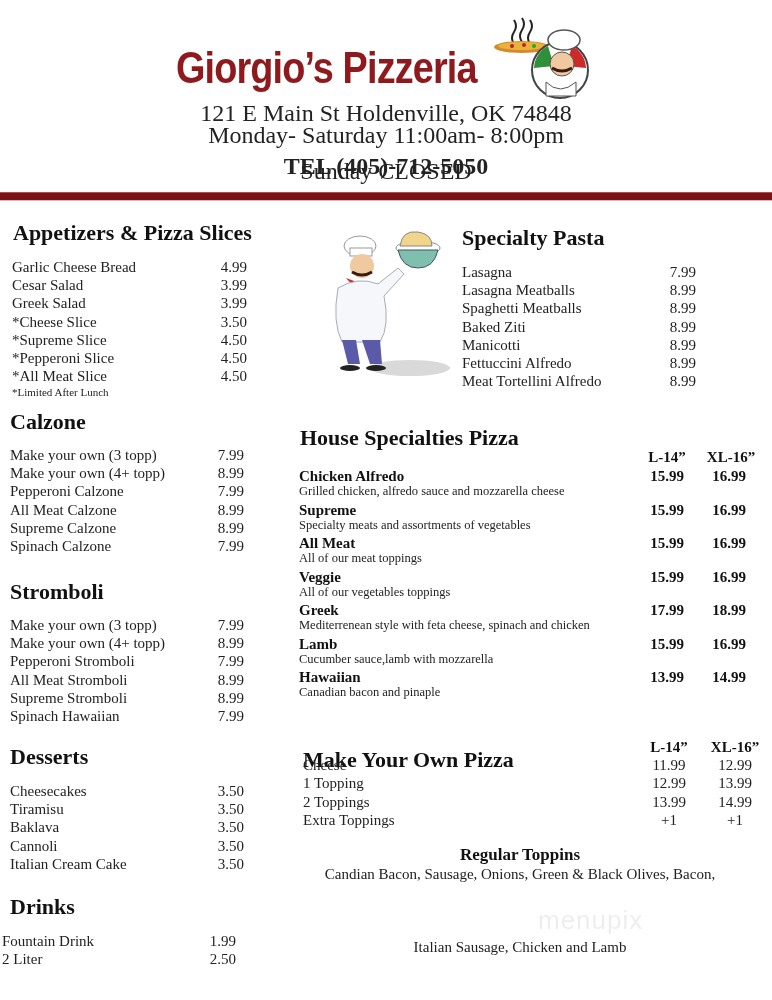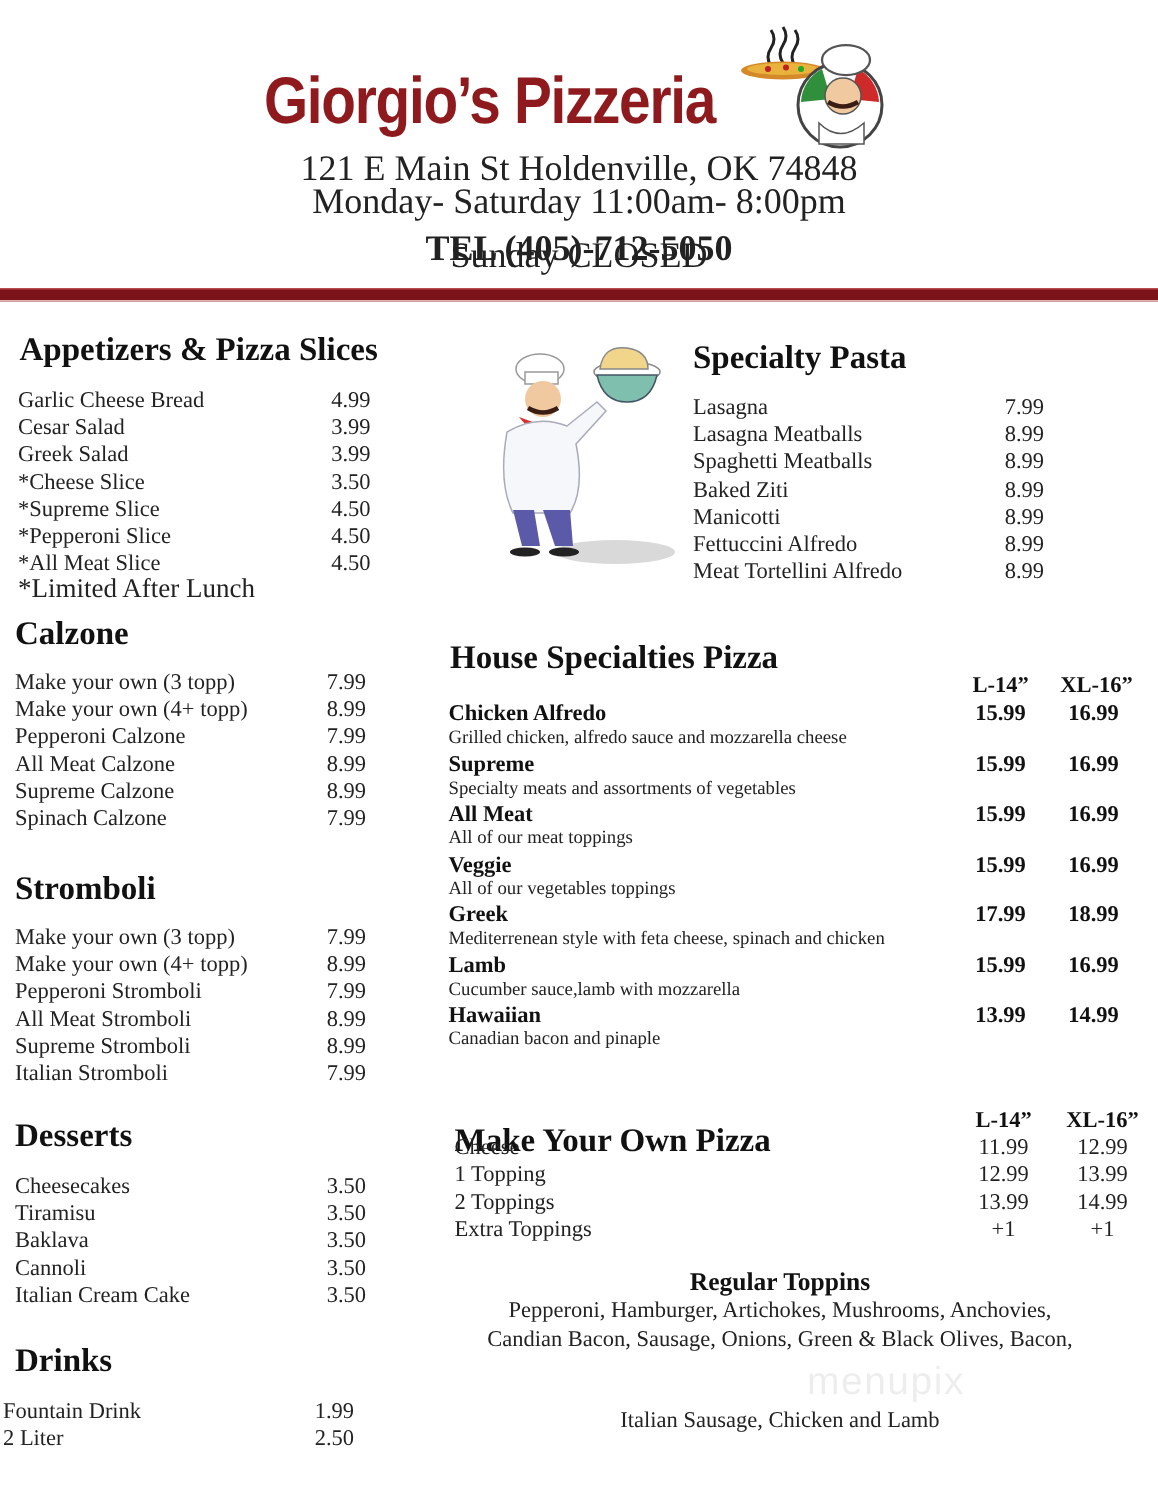--- a/index.html
+++ b/index.html
@@ -19,21 +19,21 @@
   .info.l1 { top: 102px; }
   .info.l2 { top: 124px; }
   .info.l3 { top: 160px; }
   .info.l4 { top: 155px; font-weight: 700; }
   .rule { position: absolute; left: 0; top: 192px; width: 772px; height: 9px; background: #7b1418; border-top: 1px solid #b84a4d; border-bottom: 1px solid #e3b3b3; }
 
   
   .sec-title { position: absolute; font-family: "Liberation Serif", serif; font-weight: 700; font-size: 22px; color: #111; white-space: nowrap; }
   .list { position: absolute; font-family: "Liberation Serif", serif; font-size: 15px; color: #222; }
   .row { display: flex; justify-content: space-between; height: 18.2px; line-height: 18px; white-space: nowrap; }
-  .note { font-size: 18px; line-height: 14px; color: #222; }
+  .note { font-size: 11px; line-height: 14px; color: #222; }
 
   
   .ptable { position: absolute; font-family: "Liberation Serif", serif; color: #111; }
   .prow { position: relative; height: 33.5px; }
   .pname { position: absolute; left: 0; top: 0; font-weight: 700; font-size: 15px; line-height: 18px; white-space: nowrap; }
   .pdesc { position: absolute; left: 0; top: 17px; font-size: 12.5px; line-height: 14px; color: #222; white-space: nowrap; }
   .pp1, .pp2 { position: absolute; top: 0; font-weight: 700; font-size: 15px; line-height: 18px; width: 60px; text-align: center; }
   .pp1 { left: 338px; }
   .pp2 { left: 400px; }
   .phead { position: relative; height: 18px; }
@@ -159,21 +159,21 @@
     </div>
   <div class="row">
       <span>All Meat Stromboli</span>
       <span>8.99</span>
     </div>
   <div class="row">
       <span>Supreme Stromboli</span>
       <span>8.99</span>
     </div>
   <div class="row">
-      <span>Italian Stromboli</span>
+      <span>Spinach Hawaiian</span>
       <span>7.99</span>
     </div>
 </div>
 
 <div class="sec-title" style="left:10px; top:744px;">Desserts</div>
 <div class="list" style="left:10px; top:782px; width:234px;">
   <div class="row">
       <span>Cheesecakes</span>
       <span>3.50</span>
     </div>
@@ -329,20 +329,19 @@
   </div>
   <div class="mrow">
     <span class="n">Extra Toppings</span>
     <span class="a">+1</span>
     <span class="b">+1</span>
   </div>
 </div>
 
 <div class="toppings" style="top:845px;">
   <h3>Regular Toppins</h3>
-  <p>Pepperoni, Hamburger, Artichokes, Mushrooms, Anchovies,</p>
   <p>Candian Bacon, Sausage, Onions, Green &amp; Black Olives, Bacon,</p>
 </div>
 <div class="toppings" style="top:938px;">
   <p>Italian Sausage, Chicken and Lamb</p>
 </div>
 
 <div class="watermark">menupix</div>
 
 </body></html>

